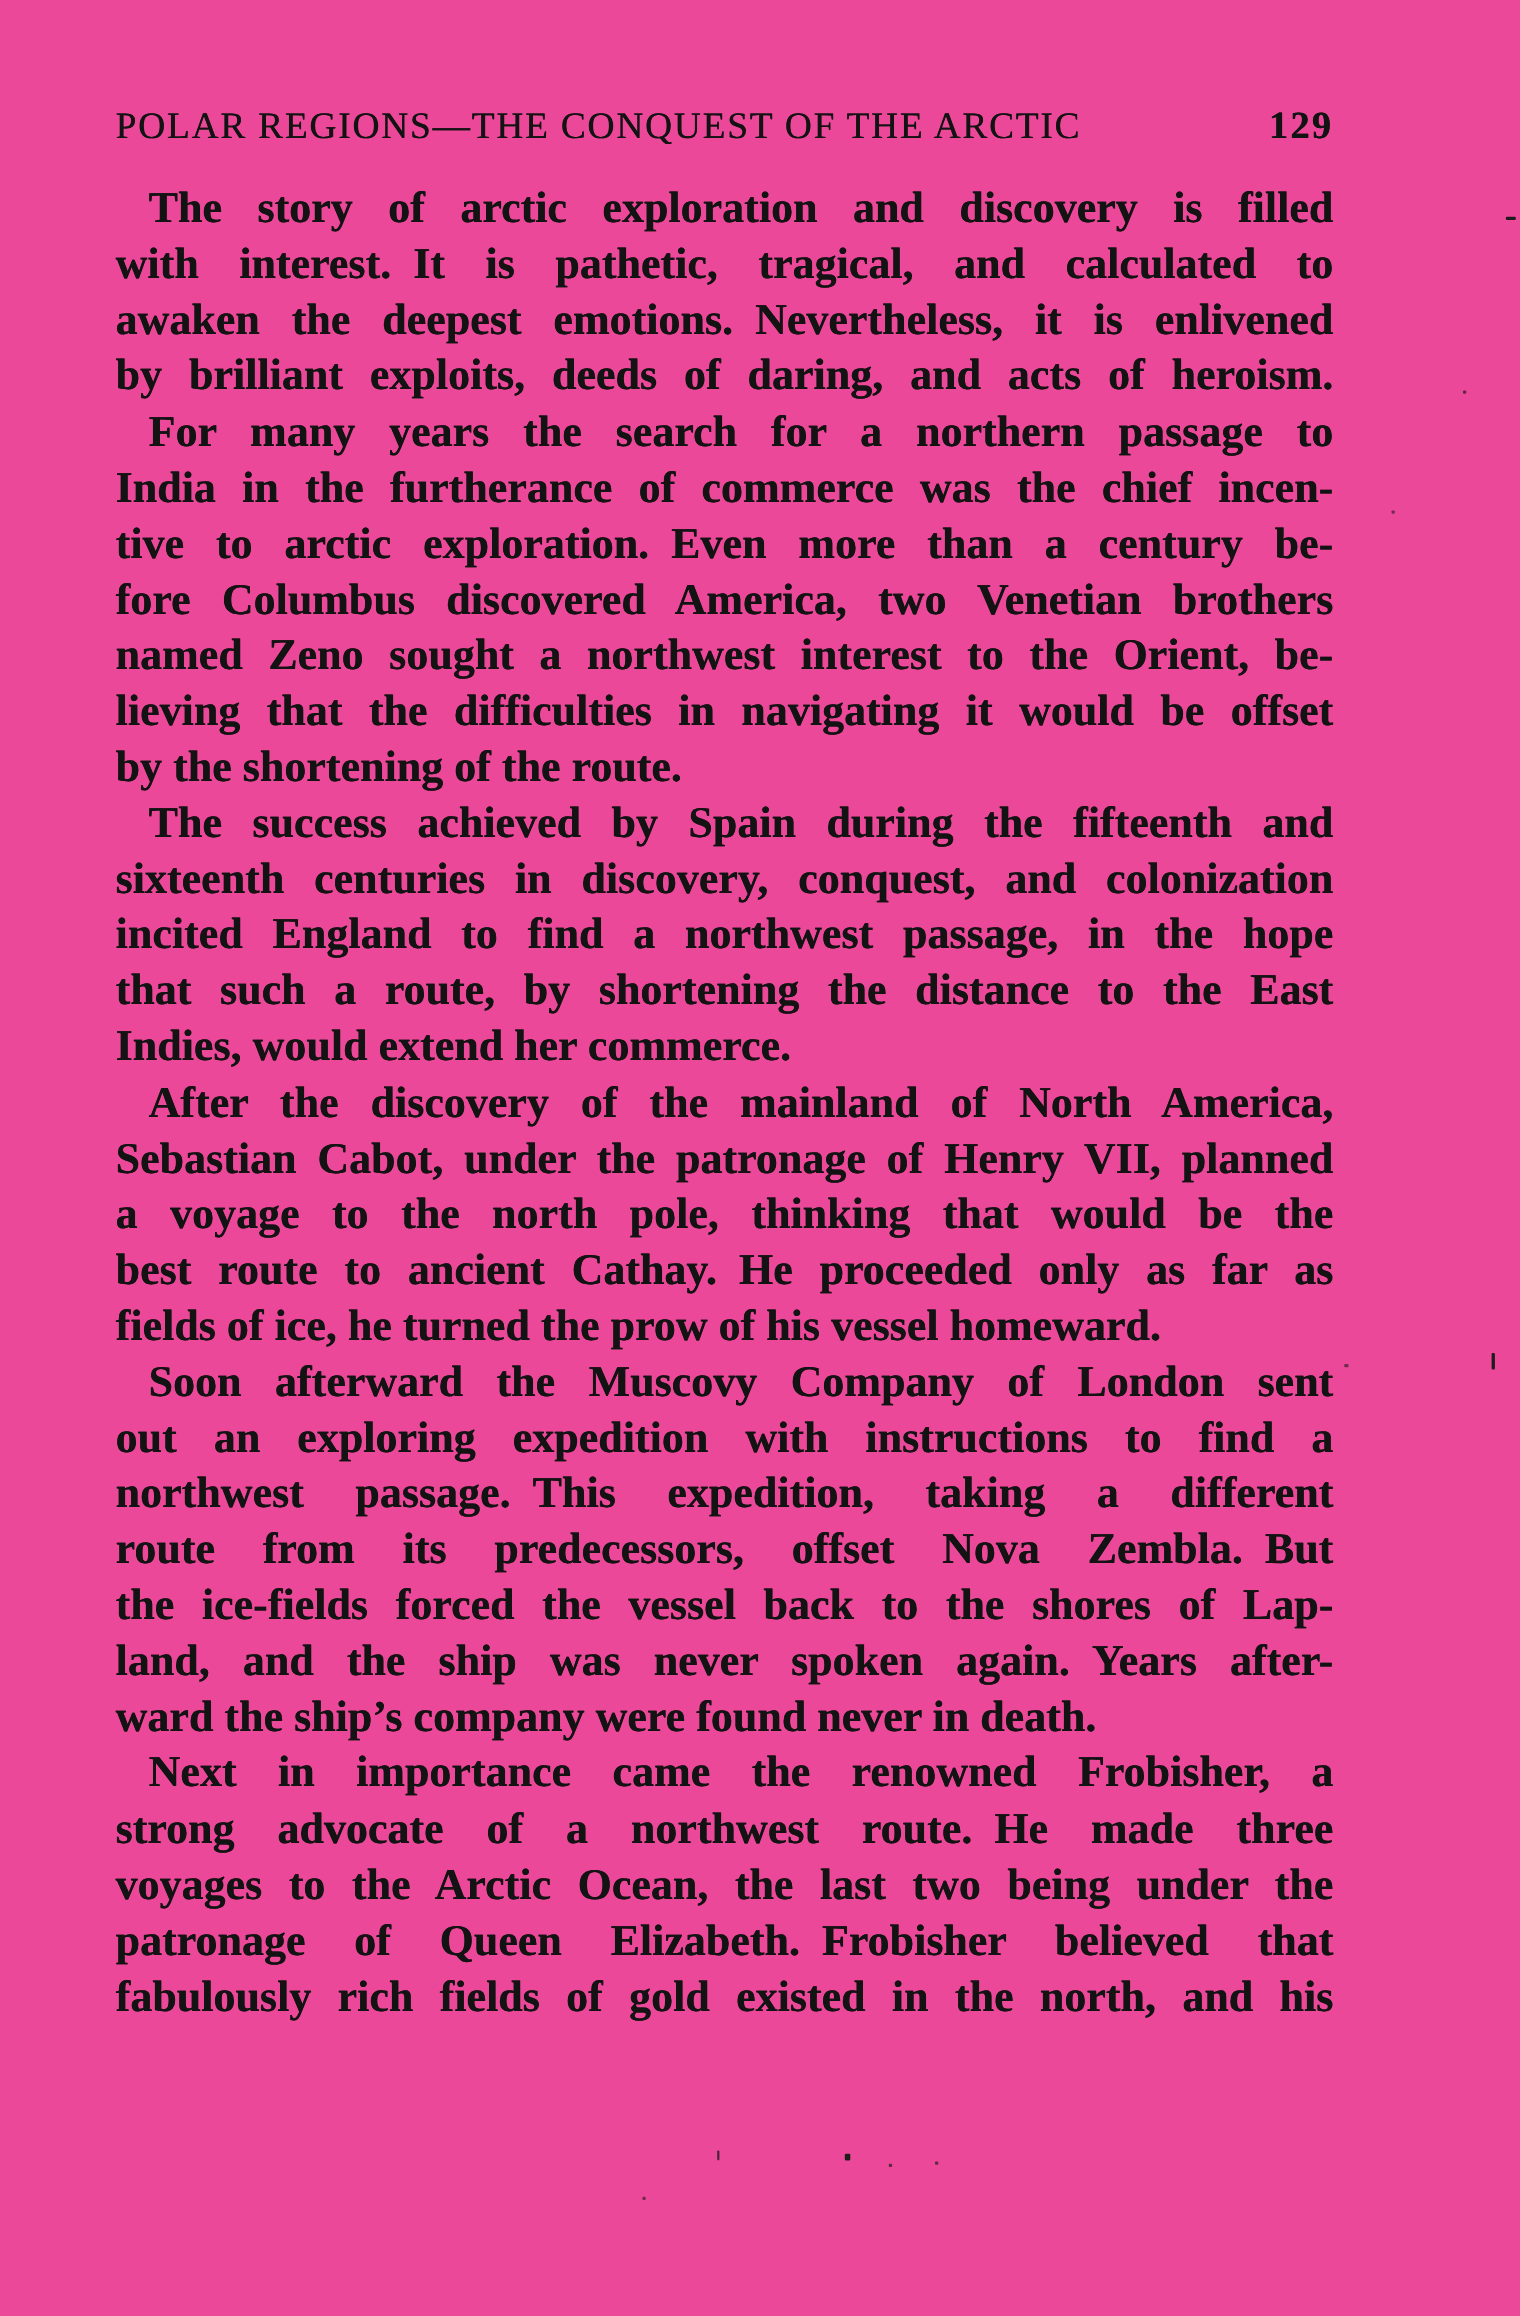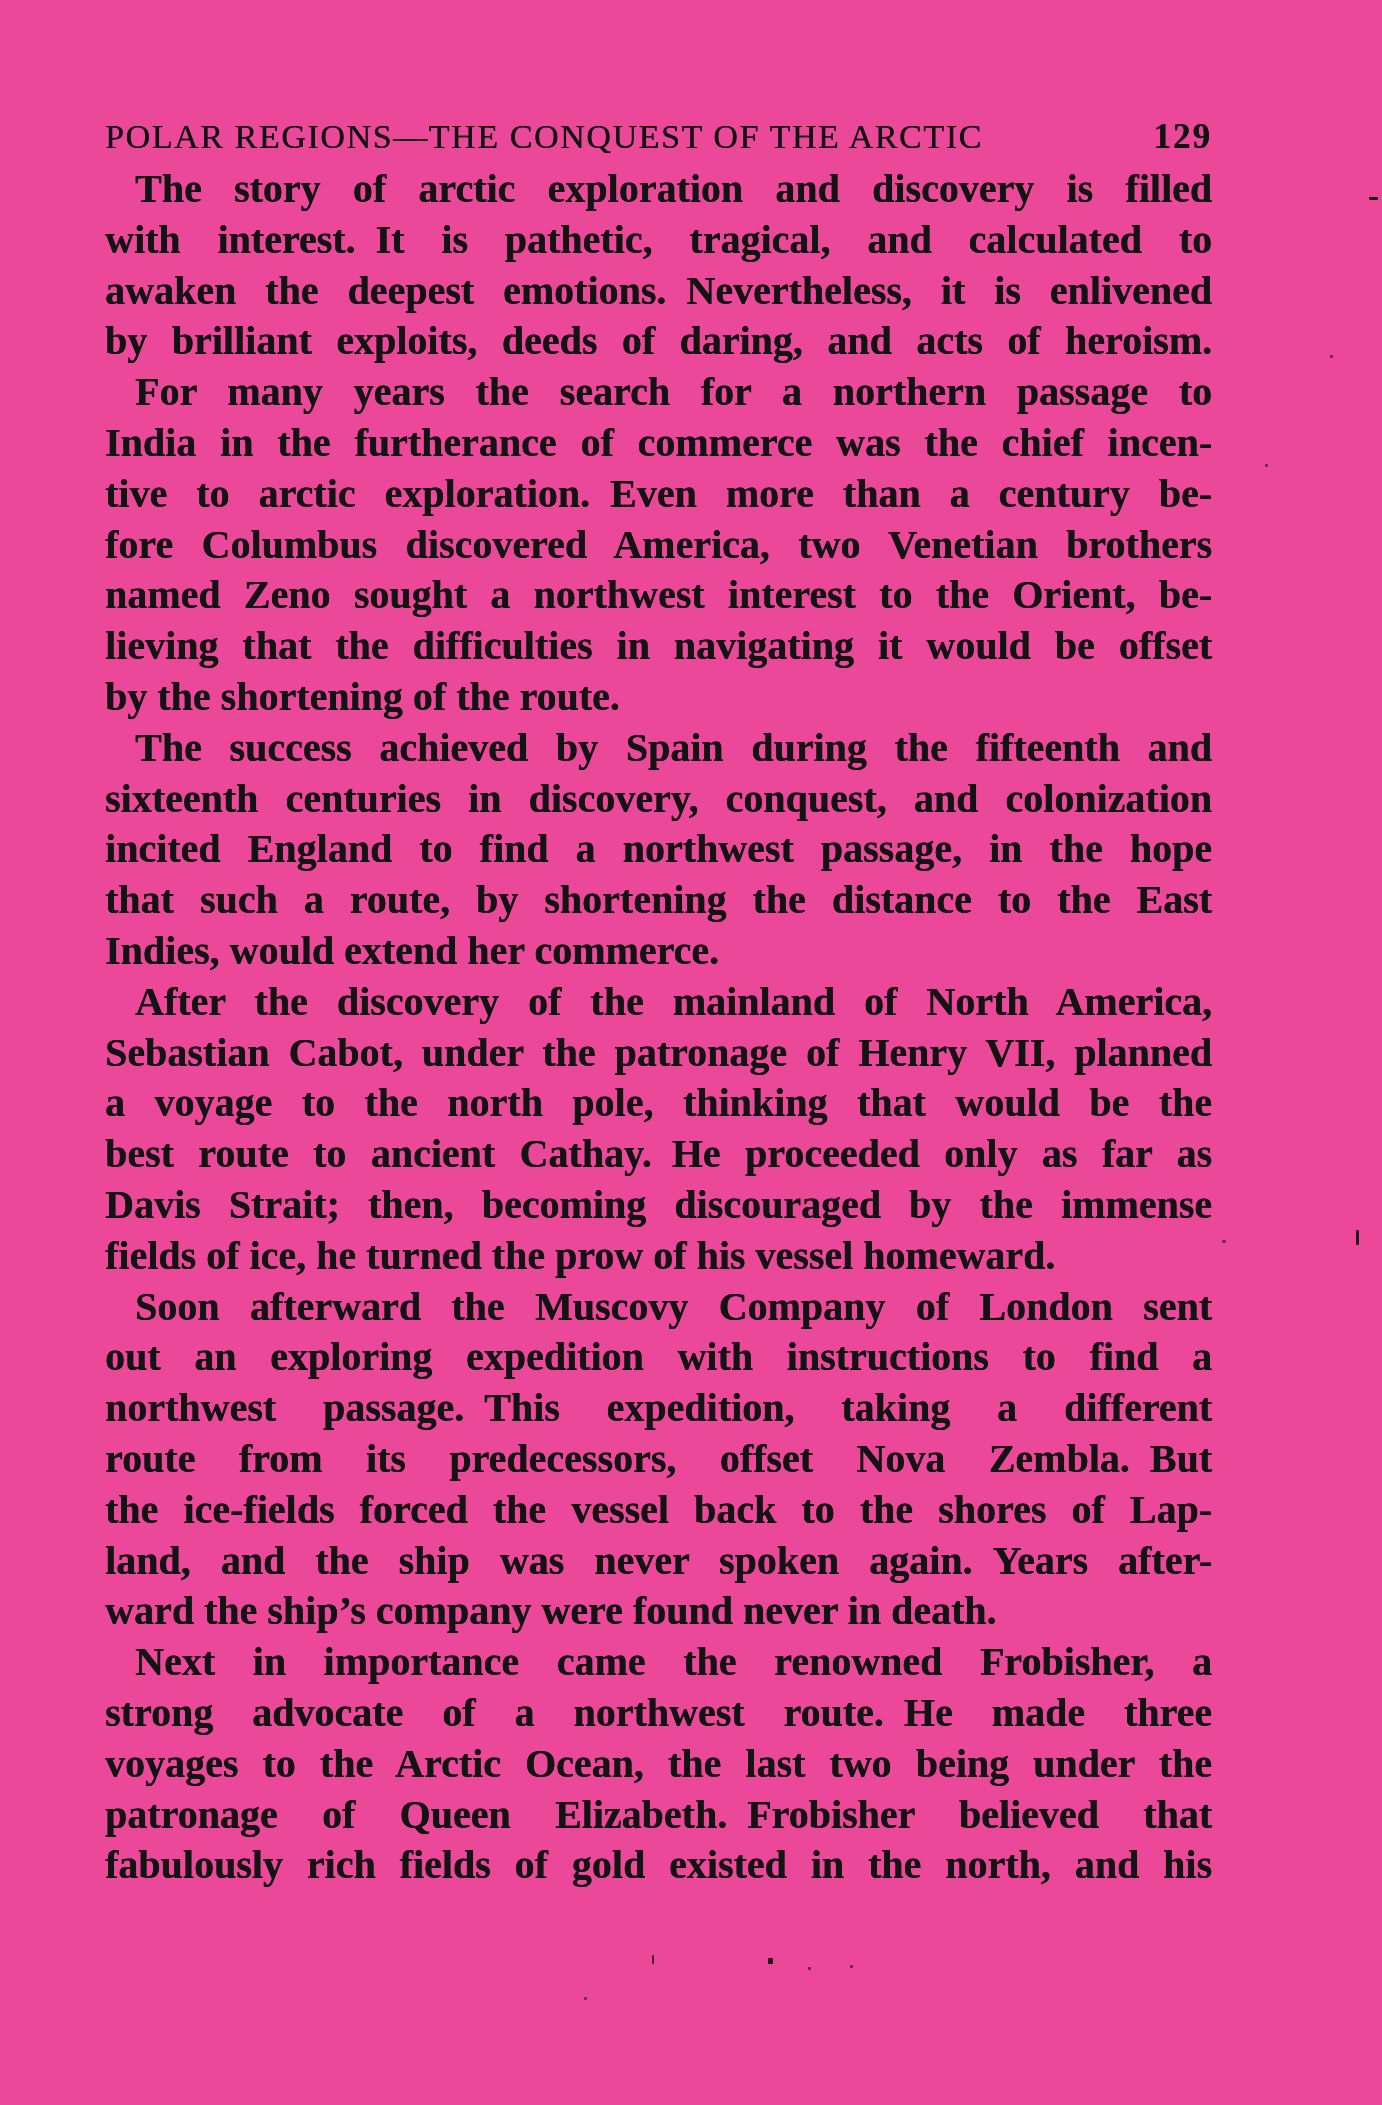--- a/index.html
+++ b/index.html
@@ -23,21 +23,20 @@
     align-items: baseline;
     font-size: 34px;
     letter-spacing: 1.6px;
     white-space: nowrap;
     text-shadow: 0.3px 0 0 currentColor;
   }
   .pagehead .pagenum {
     font-weight: bold;
     letter-spacing: 2px;
     font-size: 35px;
-    margin-top: 23px;
   }
   .textblock {
     position: absolute;
     left: 105px; top: 164px; width: 1107px;
     font-size: 40px;
     text-shadow: 0.3px 0 0 currentColor;
   }
   .para { margin: 0; padding: 0; font-weight: bold; }
   .line {
     height: 50.8px;
@@ -85,21 +84,20 @@
         <div class="line">sixteenth centuries in discovery, conquest, and colonization</div>
         <div class="line">incited England to find a northwest passage, in the hope</div>
         <div class="line">that such a route, by shortening the distance to the East</div>
         <div class="line endline">Indies, would extend her commerce.</div>
       </div>
       <div class="para">
         <div class="line indent">After the discovery of the mainland of North America,</div>
         <div class="line">Sebastian Cabot, under the patronage of Henry VII, planned</div>
         <div class="line">a voyage to the north pole, thinking that would be the</div>
         <div class="line">best route to ancient Cathay. He proceeded only as far as</div>
-        <div class="line">Davis Strait; then, becoming discouraged by the immense</div>
         <div class="line endline">fields of ice, he turned the prow of his vessel homeward.</div>
       </div>
       <div class="para">
         <div class="line indent">Soon afterward the Muscovy Company of London sent</div>
         <div class="line">out an exploring expedition with instructions to find a</div>
         <div class="line">northwest passage. This expedition, taking a different</div>
         <div class="line">route from its predecessors, offset Nova Zembla. But</div>
         <div class="line">the ice-fields forced the vessel back to the shores of Lap-</div>
         <div class="line">land, and the ship was never spoken again. Years after-</div>
         <div class="line endline">ward the ship’s company were found never in death.</div>

